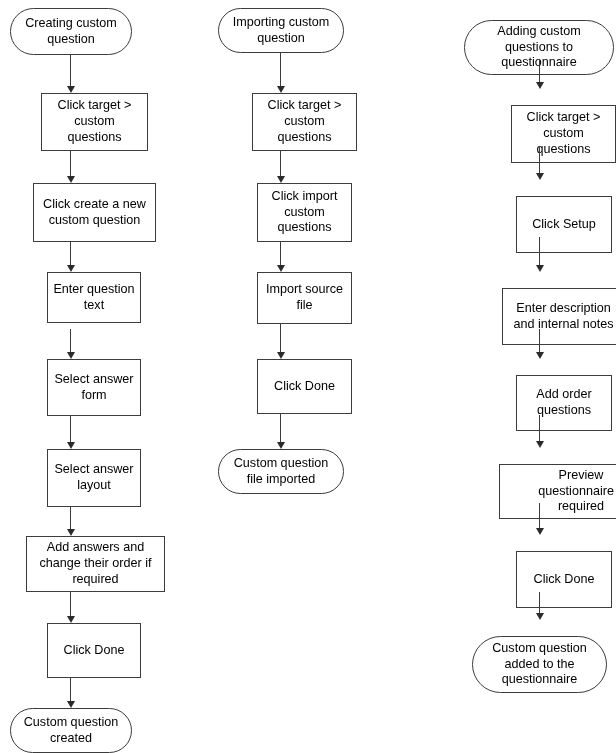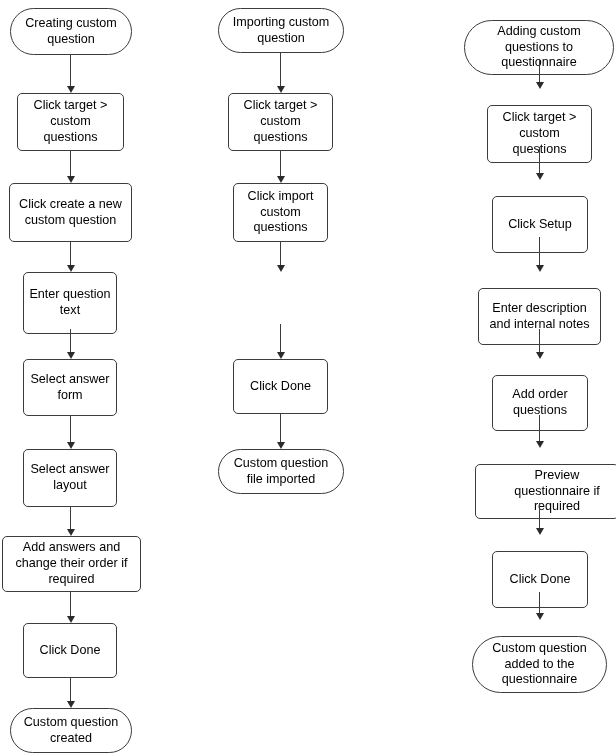--- a/index.html
+++ b/index.html
@@ -31,21 +31,22 @@
     text-align: center;
     background: #ffffff;
     border: 1px solid #3c3c3c;
     color: #000000;
     font-size: 12.6px;
     line-height: 1.27;
     padding: 2px 4px;
     white-space: pre-line;
   }
   .node.process {
-    border-radius: 5px;
+    border-radius: 0;
+    margin-left: 24px;
   }
   .node.terminator {
     border-radius: 999px;
   }
   .connector {
     position: absolute;
   }
   .connector .shaft {
     position: absolute;
     left: 0;
@@ -68,21 +69,21 @@
 
 <div id="flow-canvas">
     <div style="position: absolute; left: 0px; top: 0px; width: 100%; height: 100%;">
       <div class="node terminator" style="left: 10px; top: 8px; width: 122px; height: 47px;">Creating custom
 question</div>
       <div class="node process" style="left: 17px; top: 93px; width: 107px; height: 58px;">Click target &gt;
 custom
 questions</div>
       <div class="node process" style="left: 9px; top: 183px; width: 123px; height: 59px; text-align: center;">Click create a new
 custom question</div>
-      <div class="node process" style="left: 23px; top: 272px; width: 94px; height: 62px;">Enter question
+      <div class="node process" style="left: 23px; top: 272px; width: 94px; height: 51px;">Enter question
 text</div>
       <div class="node process" style="left: 23px; top: 359px; width: 94px; height: 57px;">Select answer
 form</div>
       <div class="node process" style="left: 23px; top: 449px; width: 94px; height: 58px;">Select answer
 layout</div>
       <div class="node process" style="left: 2px; top: 536px; width: 139px; height: 56px;">Add answers and
 change their order if
 required</div>
       <div class="node process" style="left: 23px; top: 623px; width: 94px; height: 55px;">Click Done</div>
       <div class="node terminator" style="left: 10px; top: 708px; width: 122px; height: 45px;">Custom question
@@ -90,20 +91,22 @@
     </div>
     <div style="position: absolute; left: 0px; top: 0px; width: 100%; height: 100%; text-decoration: underline;">
       <div class="node terminator" style="left: 218px; top: 8px; width: 126px; height: 45px;">Importing custom
 question</div>
       <div class="node process" style="left: 228px; top: 93px; width: 105px; height: 58px;">Click target &gt;
 custom
 questions</div>
       <div class="node process" style="left: 233px; top: 183px; width: 95px; height: 59px;">Click import
 custom
 questions</div>
+      <div class="node process" style="left: 233px; top: 272px; width: 95px; height: 52px;">Import source
+file</div>
       <div class="node process" style="left: 233px; top: 359px; width: 95px; height: 55px;">Click Done</div>
       <div class="node terminator" style="left: 218px; top: 449px; width: 126px; height: 45px;">Custom question
 file imported</div>
     </div>
     <div style="position: absolute; left: 0px; top: 16px; width: 100%; height: 100%;">
       <div class="node terminator" style="left: 464px; top: 4px; width: 150px; height: 55px;">Adding custom
 questions to
 questionnaire</div>
       <div class="node process" style="left: 487px; top: 89px; width: 105px; height: 58px;">Click target &gt;
 custom

